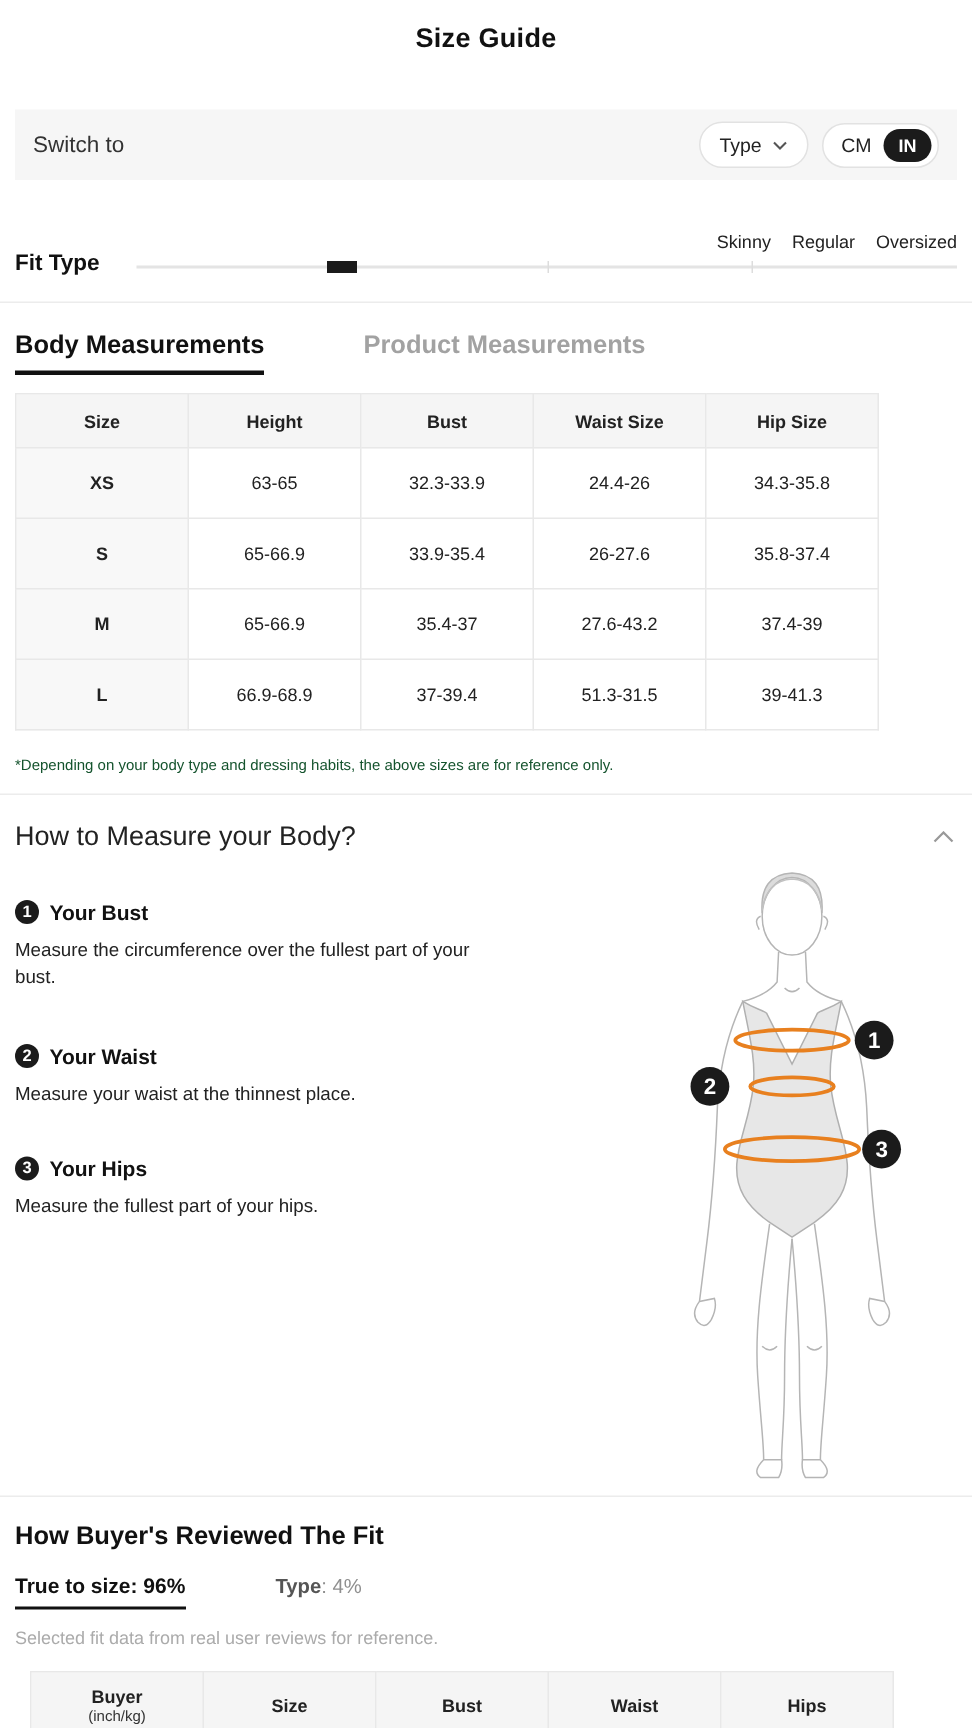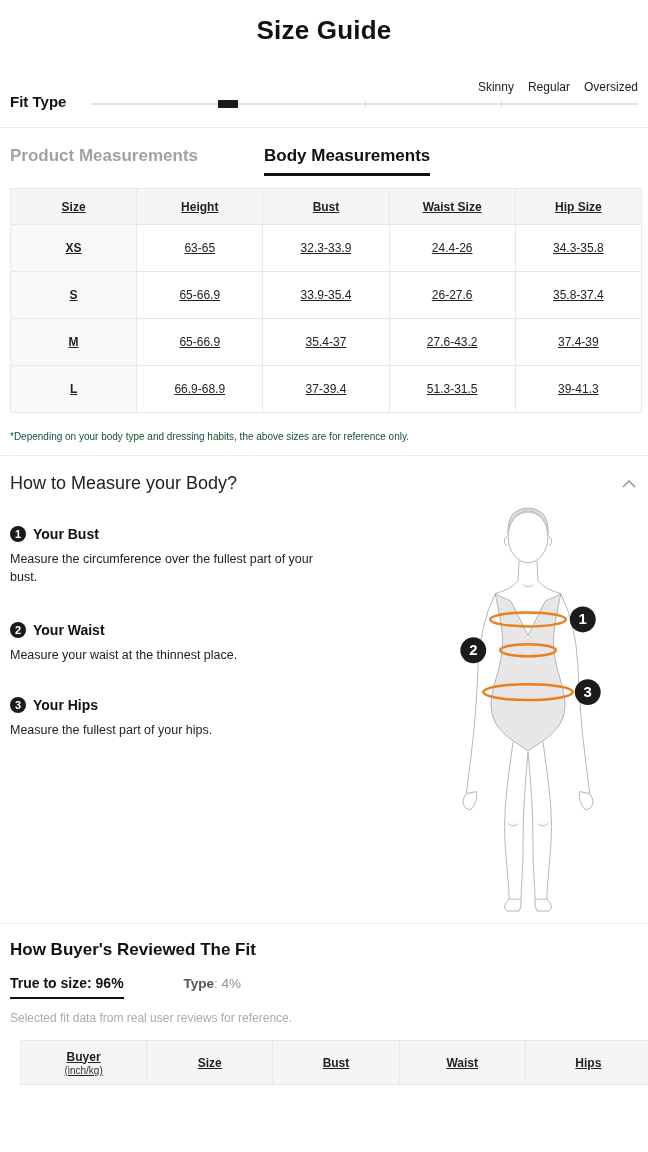--- a/index.html
+++ b/index.html
@@ -4,21 +4,21 @@
 <style>
   * { margin:0; padding:0; box-sizing:border-box; }
   html,body { width:648px; }
   body {
     height:1152px; overflow:hidden; background:#fff;
     font-family:"Liberation Sans", sans-serif; color:#222;
   }
   .page { width:648px; padding-top:15px; }
 
   
-  .page-title { text-align:center; font-size:26px; font-weight:bold; color:#111; letter-spacing:.2px; }
+  .page-title { text-align:center; font-size:18px; font-weight:bold; color:#111; letter-spacing:.2px; }
 
   
   .switch-bar {
     margin:37px 10px 0; height:47px; background:#f6f6f6;
     display:flex; align-items:center; justify-content:space-between; padding:0 12px;
   }
   .switch-label { font-size:15px; color:#333; }
   .switch-controls { display:flex; align-items:center; gap:9px; }
   .pill {
     background:#fff; border:1px solid #e2e2e2; border-radius:16px;
@@ -50,21 +50,21 @@
   .divider { margin:0 0; border-top:1px solid #ececec; }
   .div1 { margin-top:17px; } .div2 { margin-top:13px; } .div3 { }
 
   
   .tabs { margin:18px 10px 0; display:flex; gap:66px; }
   .tab { font-size:17px; font-weight:bold; padding-bottom:7px; cursor:pointer; }
   .tab-inactive { color:#a2a2a2; }
   .tab-active { color:#111; border-bottom:3px solid #111; }
 
   
-  table.meas { margin:12px 10px 0; width:632px; border-collapse:collapse; table-layout:fixed;text-decoration:underline; }
+  table.meas { margin:12px 10px 0; width:576px; border-collapse:collapse; table-layout:fixed; }
   table.meas th, table.meas td {
     border:1px solid #e8e8e8; text-align:center; vertical-align:middle;
     font-size:12px; color:#222;
   }
   table.meas th { background:#f5f5f5; font-weight:bold; height:36px; }
   table.meas td { height:47px; background:#fff; }
   table.meas td.rowhead { background:#f8f8f8; font-weight:bold; }
 
   .size-note { margin:18px 10px 0; font-size:10px; color:#14532d; }
 
@@ -98,20 +98,35 @@
   table.buyer th { height:44px; }
   .buyer-sub { display:block; font-weight:normal; font-size:10px; color:#333; margin-top:1px; }
 </style>
 </head>
 <body>
 
 <div class="page">
 
   <div class="page-title">Size Guide</div>
 
+  <div class="switch-bar">
+    <span class="switch-label">Switch to</span>
+    <div class="switch-controls">
+      <div class="pill type-pill">
+        <span>Type</span>
+        <svg class="chev-down" viewBox="0 0 10 6">
+          <polyline points="1,1 5,5 9,1" fill="none" stroke="#555" stroke-width="1.4"></polyline>
+        </svg>
+      </div>
+      <div class="pill unit-toggle">
+        <span class="unit-cm">CM</span>
+        <span class="unit-in">IN</span>
+      </div>
+    </div>
+  </div>
 
   <div class="fit-row">
     <div class="fit-label">Fit Type</div>
     <div class="slider-wrap">
       <div class="slider-labels">
         <span>Skinny</span>
         <span>Regular</span>
         <span>Oversized</span>
       </div>
       <div class="slider-track-area">
@@ -119,22 +134,22 @@
         <div class="slider-tick tick-50"></div>
         <div class="slider-tick tick-75"></div>
         <div class="slider-thumb"></div>
       </div>
     </div>
   </div>
 
   <div class="divider div1"></div>
 
   <div class="tabs">
+    <div class="tab tab-active">Body Measurements</div>
     <div class="tab tab-inactive">Product Measurements</div>
-    <div class="tab tab-active">Body Measurements</div>
   </div>
 
   <table class="meas">
     <tbody>
         <tr>
       <th>Size</th>
       <th>Height</th>
       <th>Bust</th>
       <th>Waist Size</th>
       <th>Hip Size</th>

